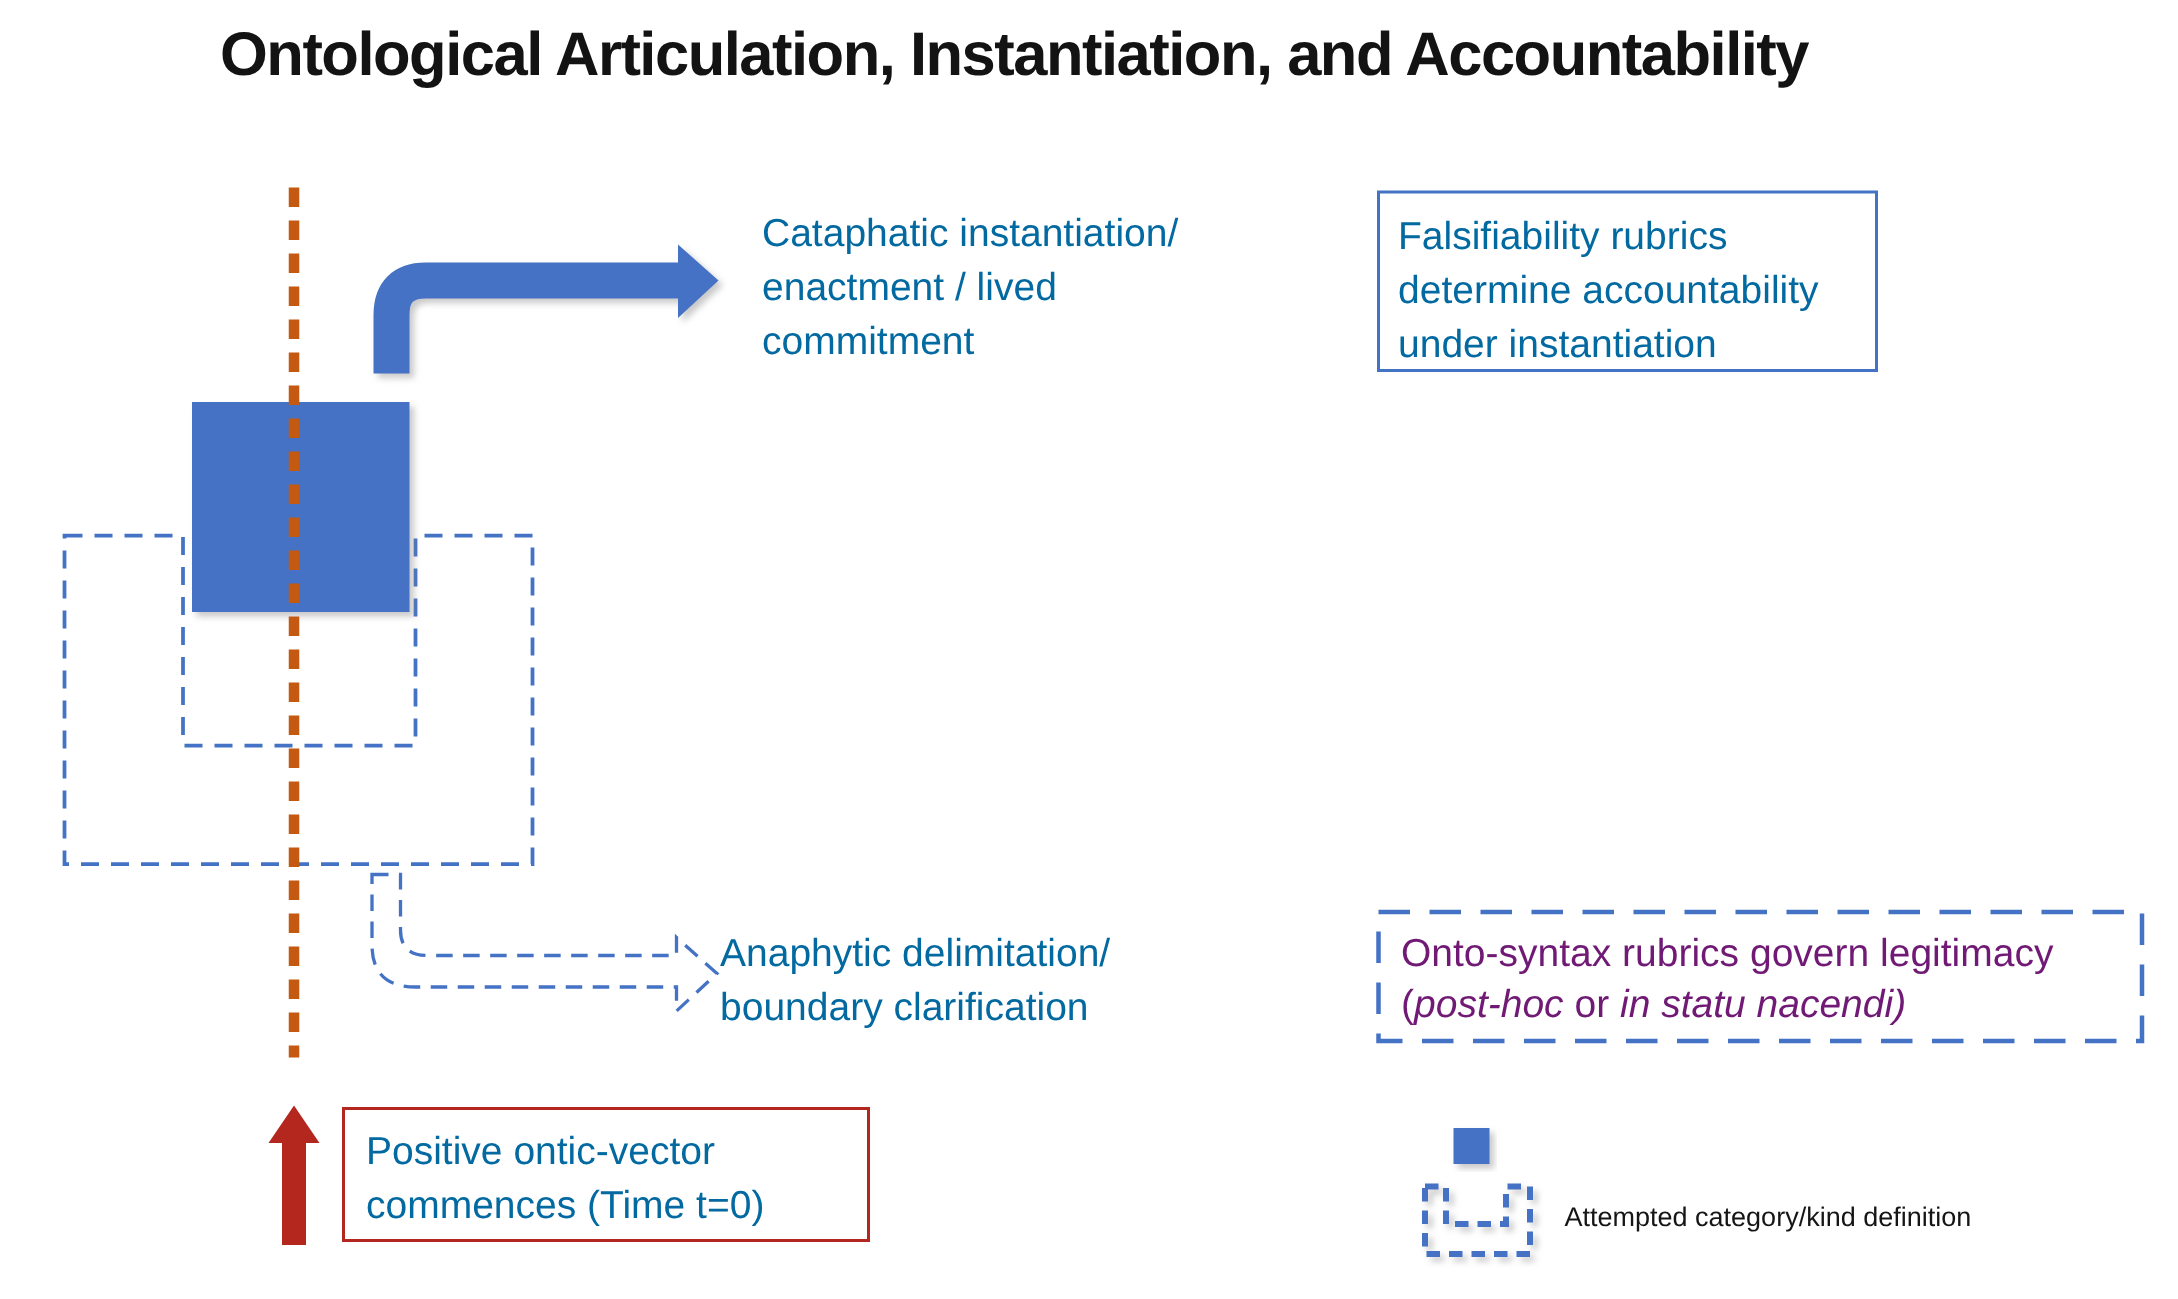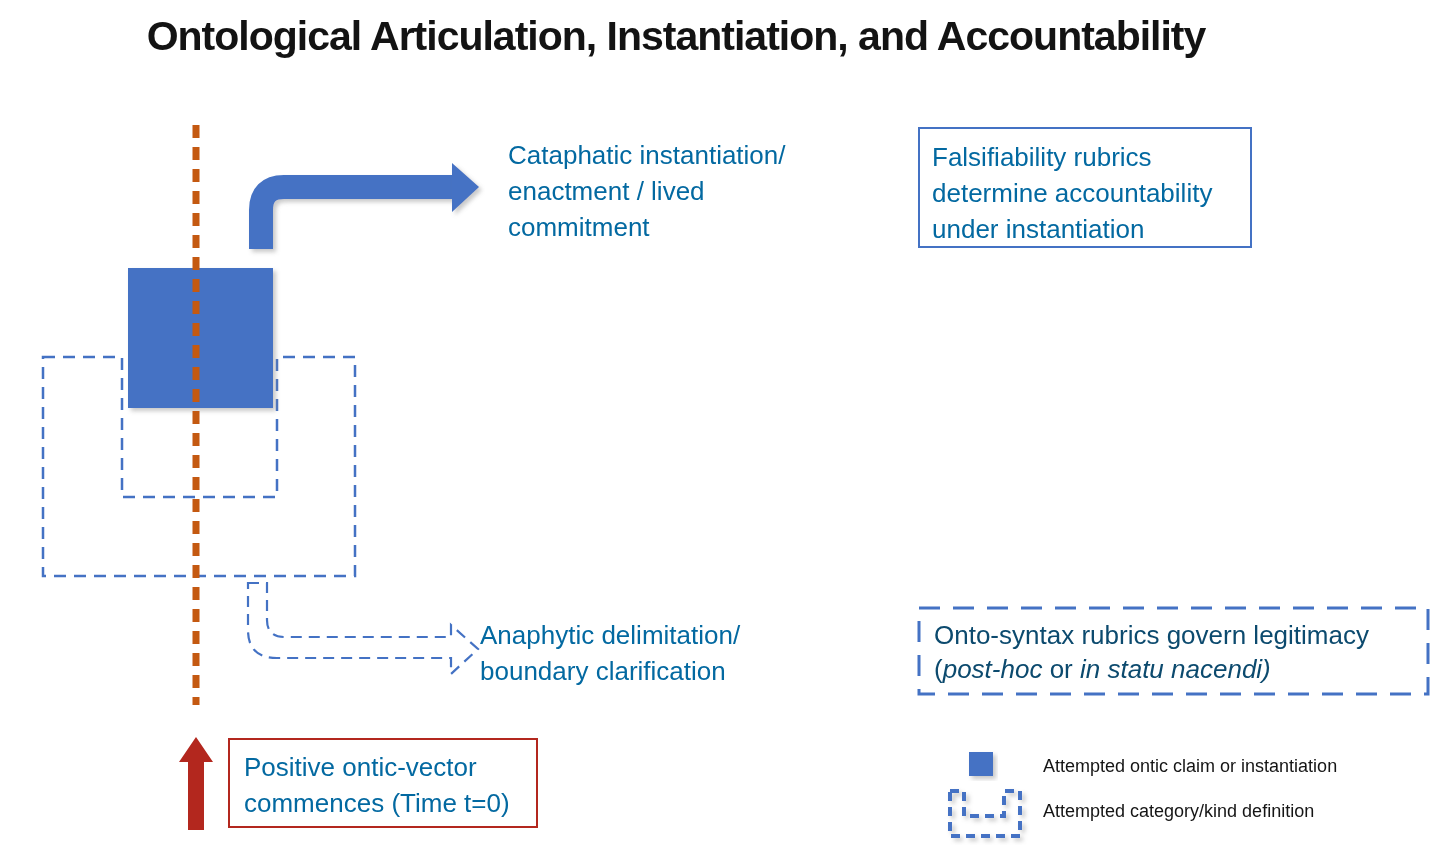--- a/index.html
+++ b/index.html
@@ -30,21 +30,21 @@
   .note-box{
     box-sizing:border-box;
     border:2.5px solid;
     padding:10px 12px;
   }
   .red-box{
     box-sizing:border-box;
     border:2.5px solid;
     padding:9px 14px;
   }
-  .onto-text{ font-size:26px; line-height:34px; color:#0c4a6e;}
+  .onto-text{ font-size:26px; line-height:34px; color:#701a75;}
   .legend-label{
     font-size:18px;
     color:#151515;
     white-space:nowrap;
   }
   svg{position:absolute;left:0;top:0;}
 </style>
 </head>
 <body>
 
@@ -89,19 +89,18 @@
   <div class="abs body-text" style="left:480px;top:617px;width:340px;">Anaphytic delimitation/
 boundary clarification</div>
 
   <div class="abs onto-text" style="left:934px;top:618px;width:480px;">
     <div>Onto-syntax rubrics govern legitimacy</div>
     <div>
       <span>(</span><i>post-hoc</i><span> or </span><i>in statu nacendi)</i>
     </div>
   </div>
 
-  <div class="abs body-text red-box" style="left: 228px; top: 738px; width: 310px; height: 90px; border-color: rgb(179, 39, 30);">Positive ontic-vector
+  <div class="abs body-text red-box" style="left: 228px; top: 738px; width: 352px; height: 90px; border-color: rgb(179, 39, 30);">Positive ontic-vector
 commences (Time t=0)</div>
 
-  <div class="abs legend-label" style="left:1043px;top:756px;">Attempted ontic claim or instantiation</div>
   <div class="abs legend-label" style="left:1043px;top:801px;">Attempted category/kind definition</div>
 
 </div>
 
 </body></html>

